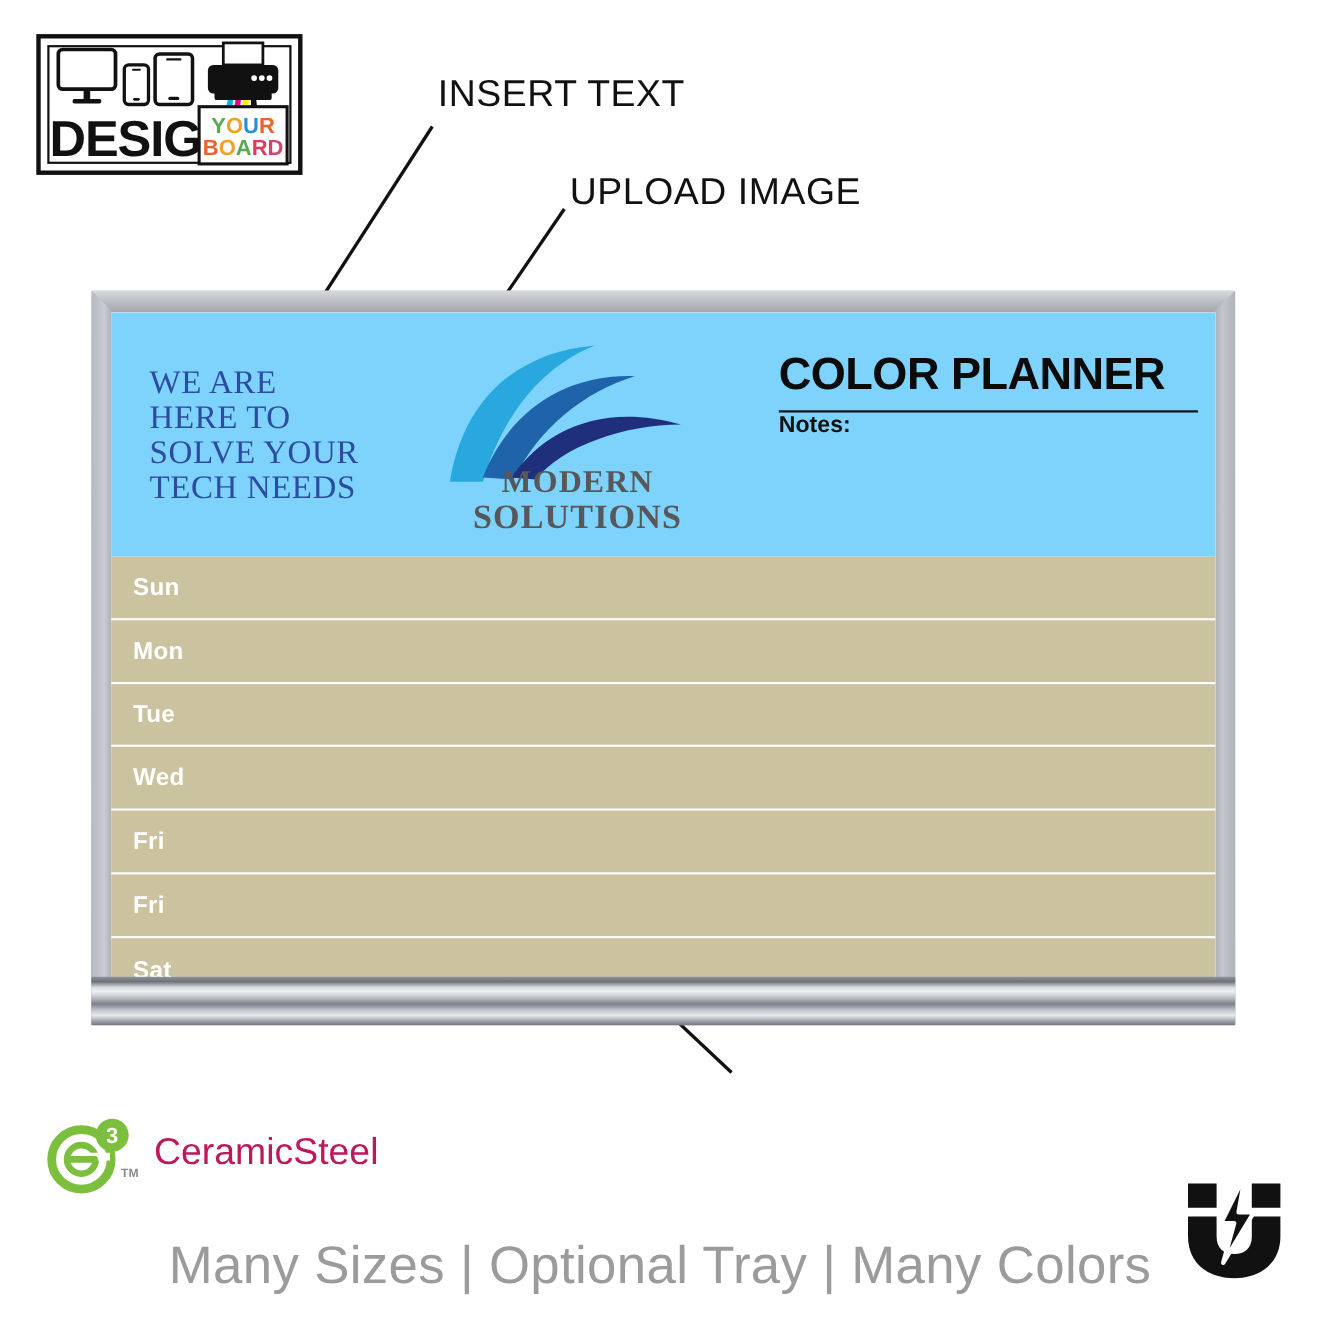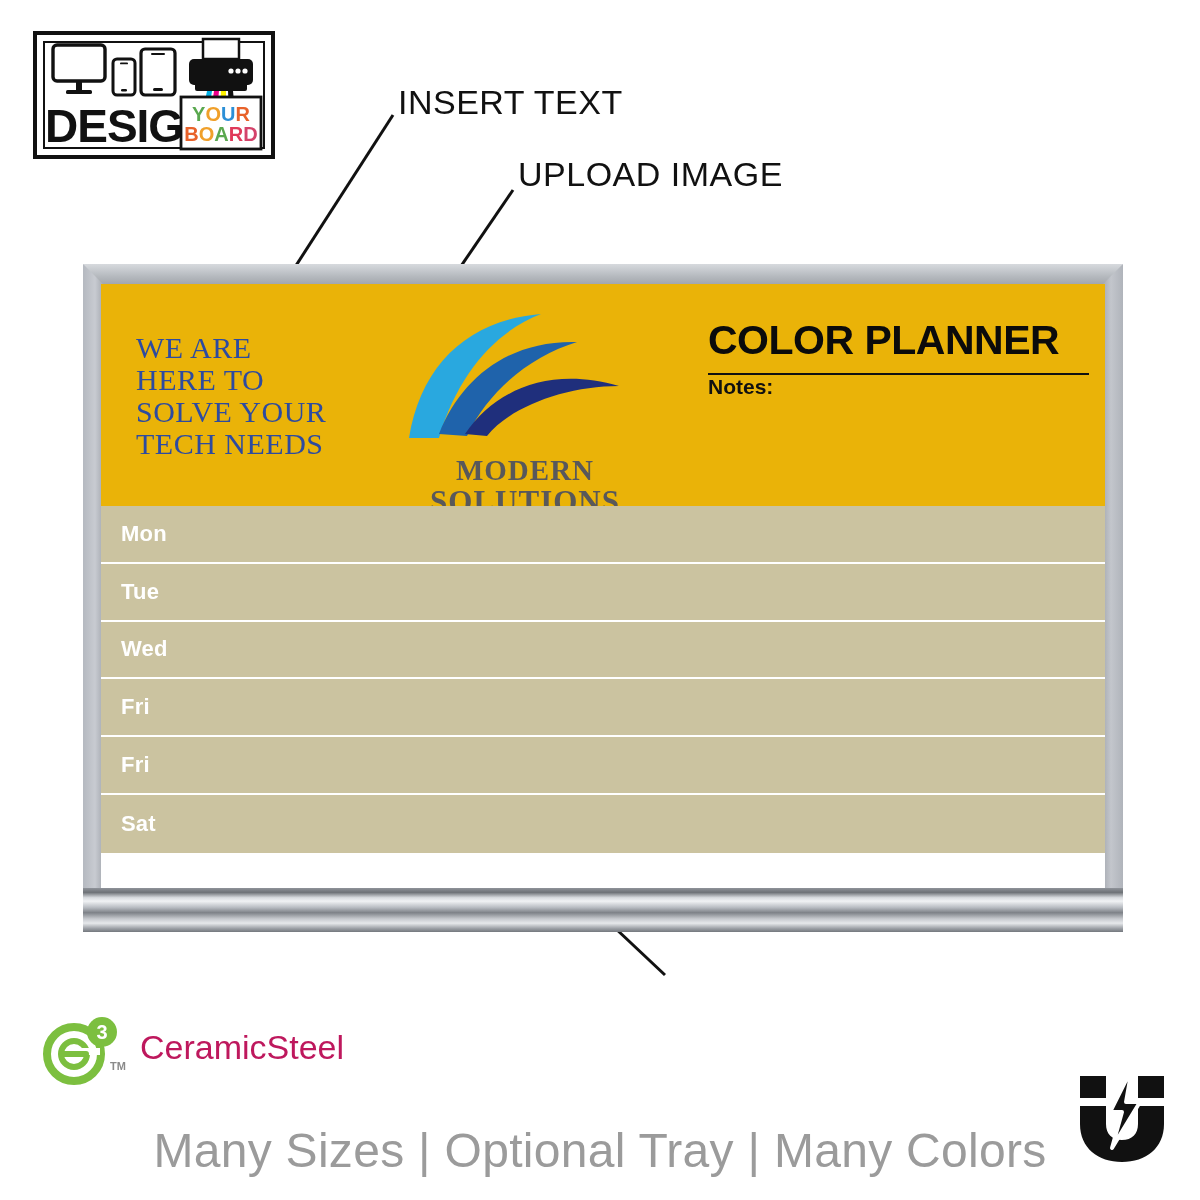--- a/index.html
+++ b/index.html
@@ -47,21 +47,21 @@
   }
   .pv-tm { font-size: 15px; vertical-align: super; }
 
   
   .callout {
     position: absolute;
     font-size: 34px; font-weight: 500; letter-spacing: 0.5px;
     color: #111; white-space: nowrap;
     font-family: "Liberation Sans", sans-serif;
   }
-  #callout-insert-text { left: 398px; top: 83px; }
+  #callout-insert-text { left: 398px; top: 66px; }
   #callout-upload-image { left: 518px; top: 155px; }
   #callout-choose-color { left: 672px; top: 970px; }
 
   .leader { position: absolute; left: 0; top: 0; width: 1200px; height: 1200px; pointer-events: none; }
 
   
   .board {
     position: absolute; left: 83px; top: 264px;
     width: 1040px; height: 668px;
   }
@@ -91,34 +91,34 @@
   }
   .tray {
     position: absolute; left: 0; right: 0; bottom: 0; height: 44px;
     background: linear-gradient(180deg,
       #8f939a 0%, #6e7277 10%, #d9dce0 22%, #f0f2f4 30%,
       #b9bdc3 44%, #7e8288 56%, #c6c9ce 70%, #e6e8eb 80%,
       #9ca0a6 92%, #73777d 100%);
   }
 
   
-  .bd-header { position: absolute; left: 0; top: 0; right: 0; height: 222px; background: #eab308; }
+  .bd-header { position: absolute; left: 0; top: 0; right: 0; height: 222px; background: #7dd3fc; }
   .bd-slogan {
     position: absolute; left: 35px; top: 48px;
     width: 240px;
     font-family: "Liberation Serif", serif;
     font-size: 30px; line-height: 1.07; color: #2d4ba0;
     letter-spacing: 0.5px;
   }
   .ms-logo { position: absolute; left: 290px; top: 28px; width: 242px; height: 180px; }
   .ms-swoosh { position: absolute; left: 0; top: 0; width: 242px; height: 128px; }
   .ms-name {
     position: absolute; left: 26px; top: 112px; width: 216px;
     text-align: center; font-family: "Liberation Serif", serif;
-    font-weight: 700; color: #58585b; line-height: 1.02; margin-top: 32px;
+    font-weight: 700; color: #58585b; line-height: 1.02;
   }
   .ms-name .l1 { font-size: 29px; letter-spacing: 1px; display: block; }
   .ms-name .l2 { font-size: 31px; letter-spacing: 1px; display: block; }
 
   .planner { position: absolute; left: 607px; top: 36px; right: 16px; }
   .planner-title {
     font-size: 41px; font-weight: 700; color: #0b0b0b;
     letter-spacing: -0.5px; line-height: 1;
     font-family: "Liberation Sans", sans-serif;
   }
@@ -266,20 +266,23 @@
         </div>
 
         <div class="planner">
           <div class="planner-title">COLOR PLANNER</div>
           <div class="planner-rule"></div>
           <div class="planner-notes">Notes:</div>
         </div>
       </div>
 
       <div class="days">
+        <div class="day-row">
+            <span class="day-label">Sun</span>
+          </div>
         <div class="day-row">
             <span class="day-label">Mon</span>
           </div>
         <div class="day-row">
             <span class="day-label">Tue</span>
           </div>
         <div class="day-row">
             <span class="day-label">Wed</span>
           </div>
         <div class="day-row">

